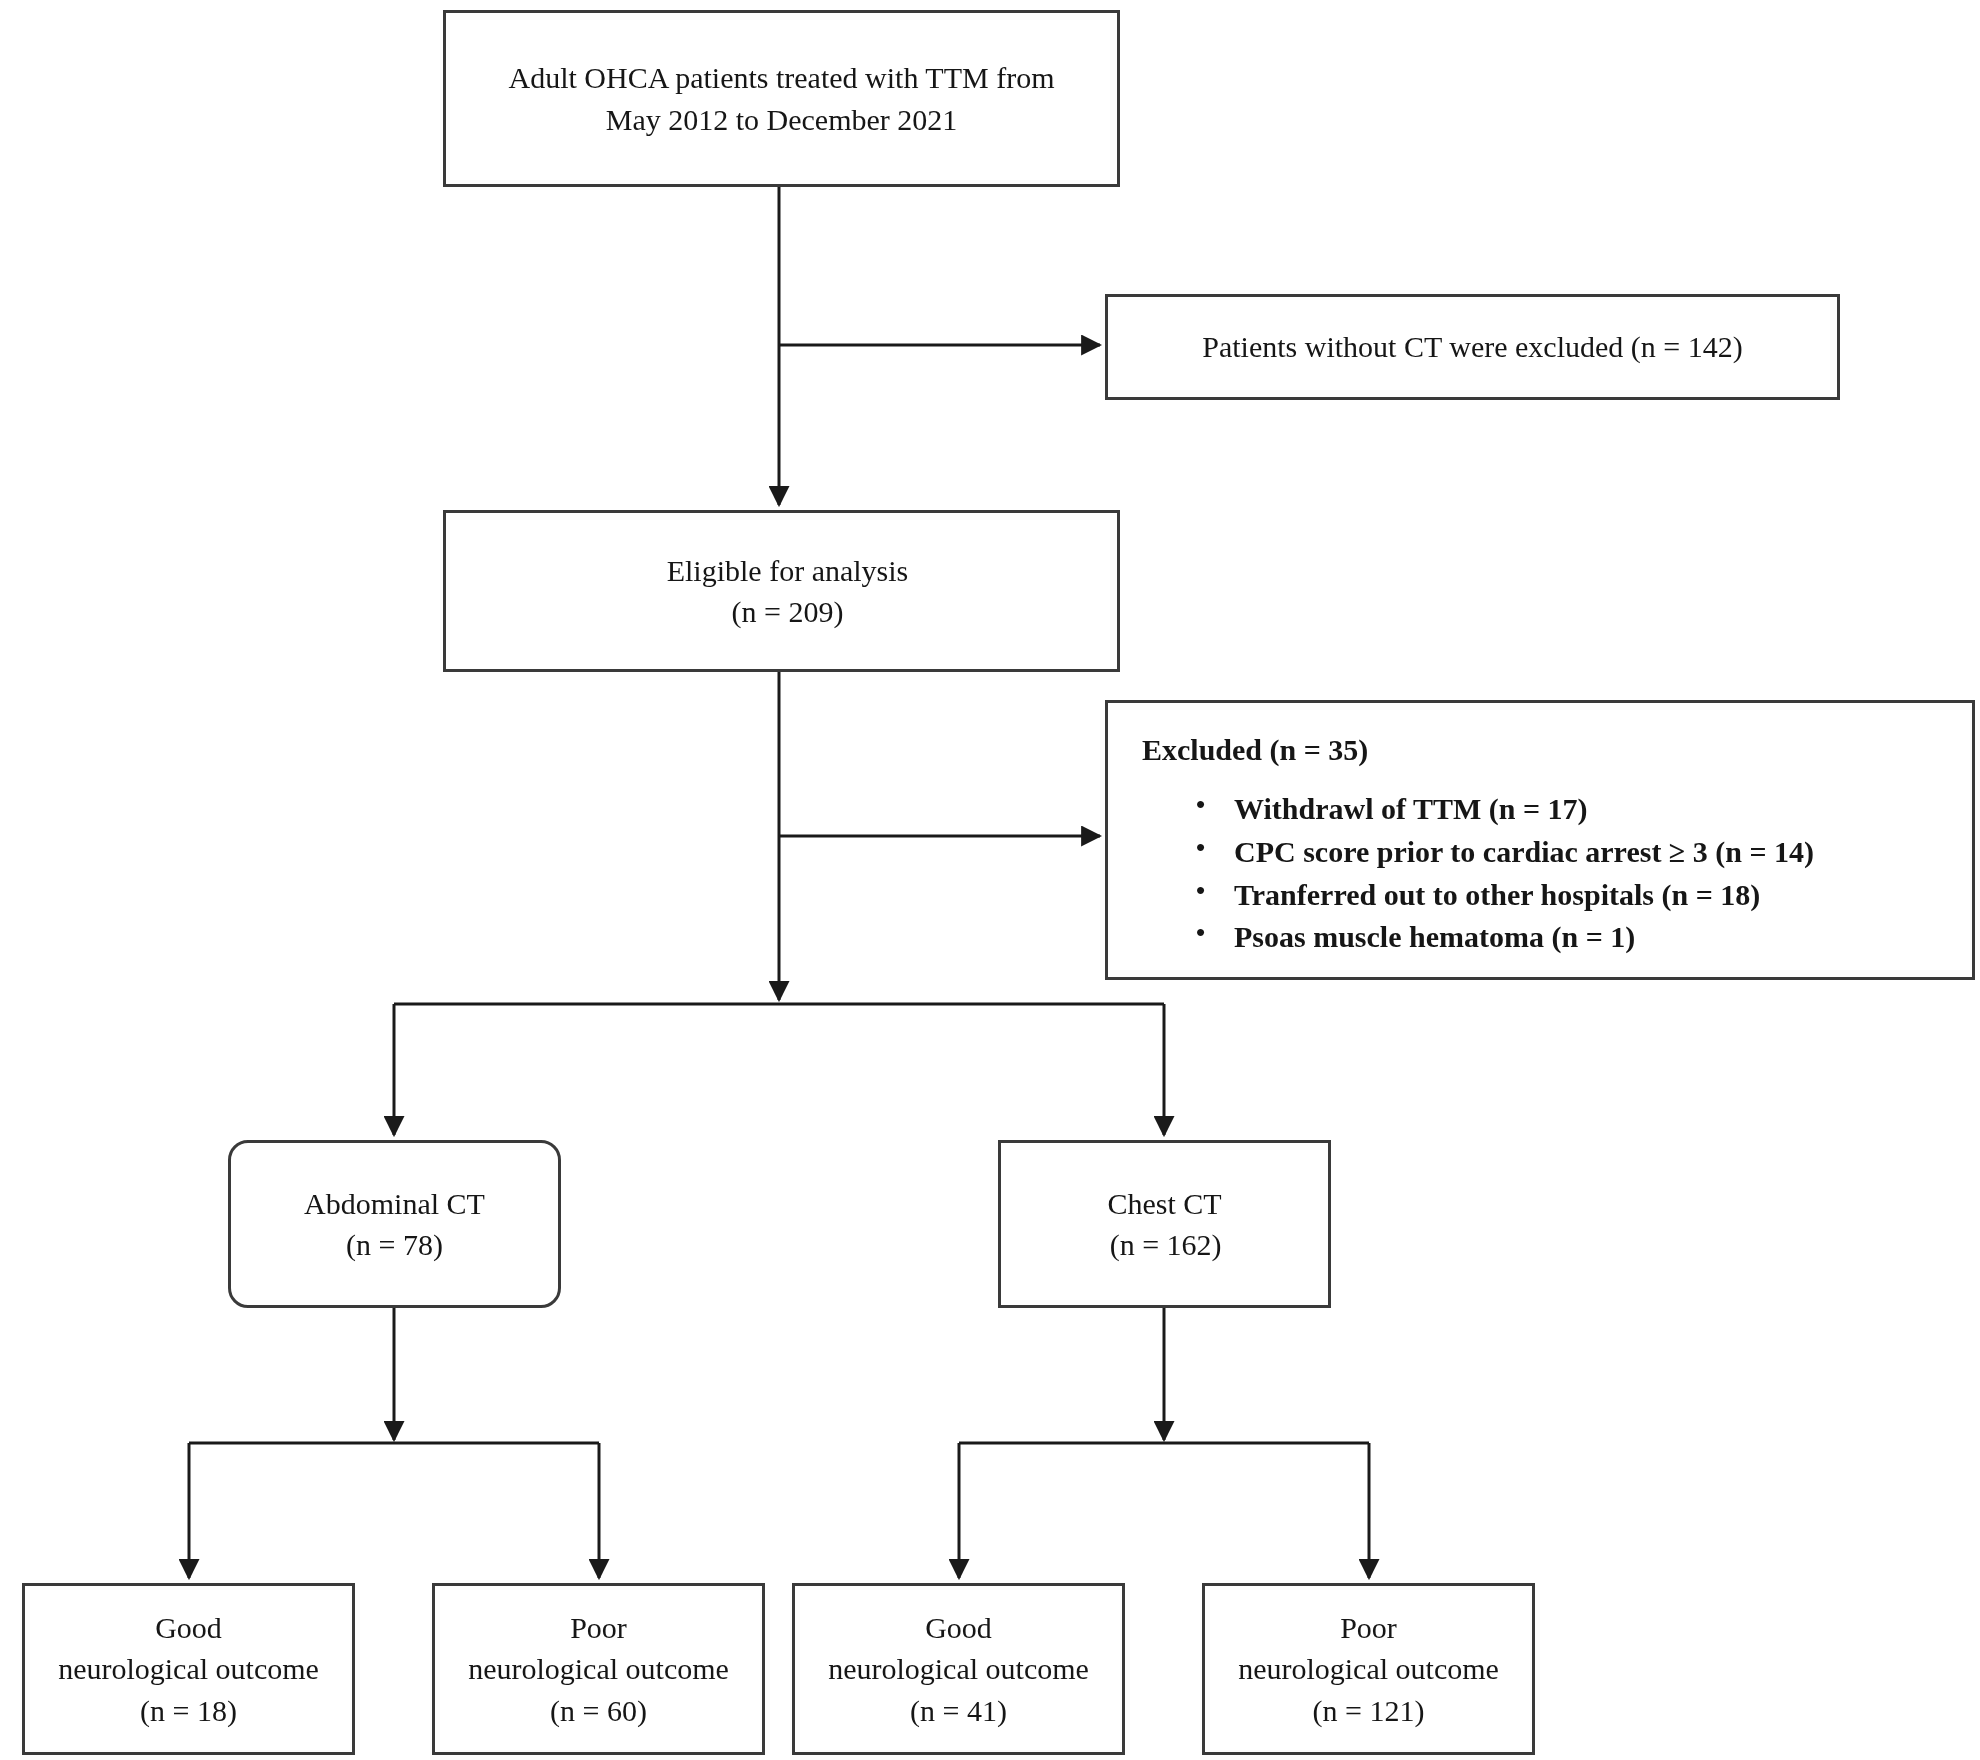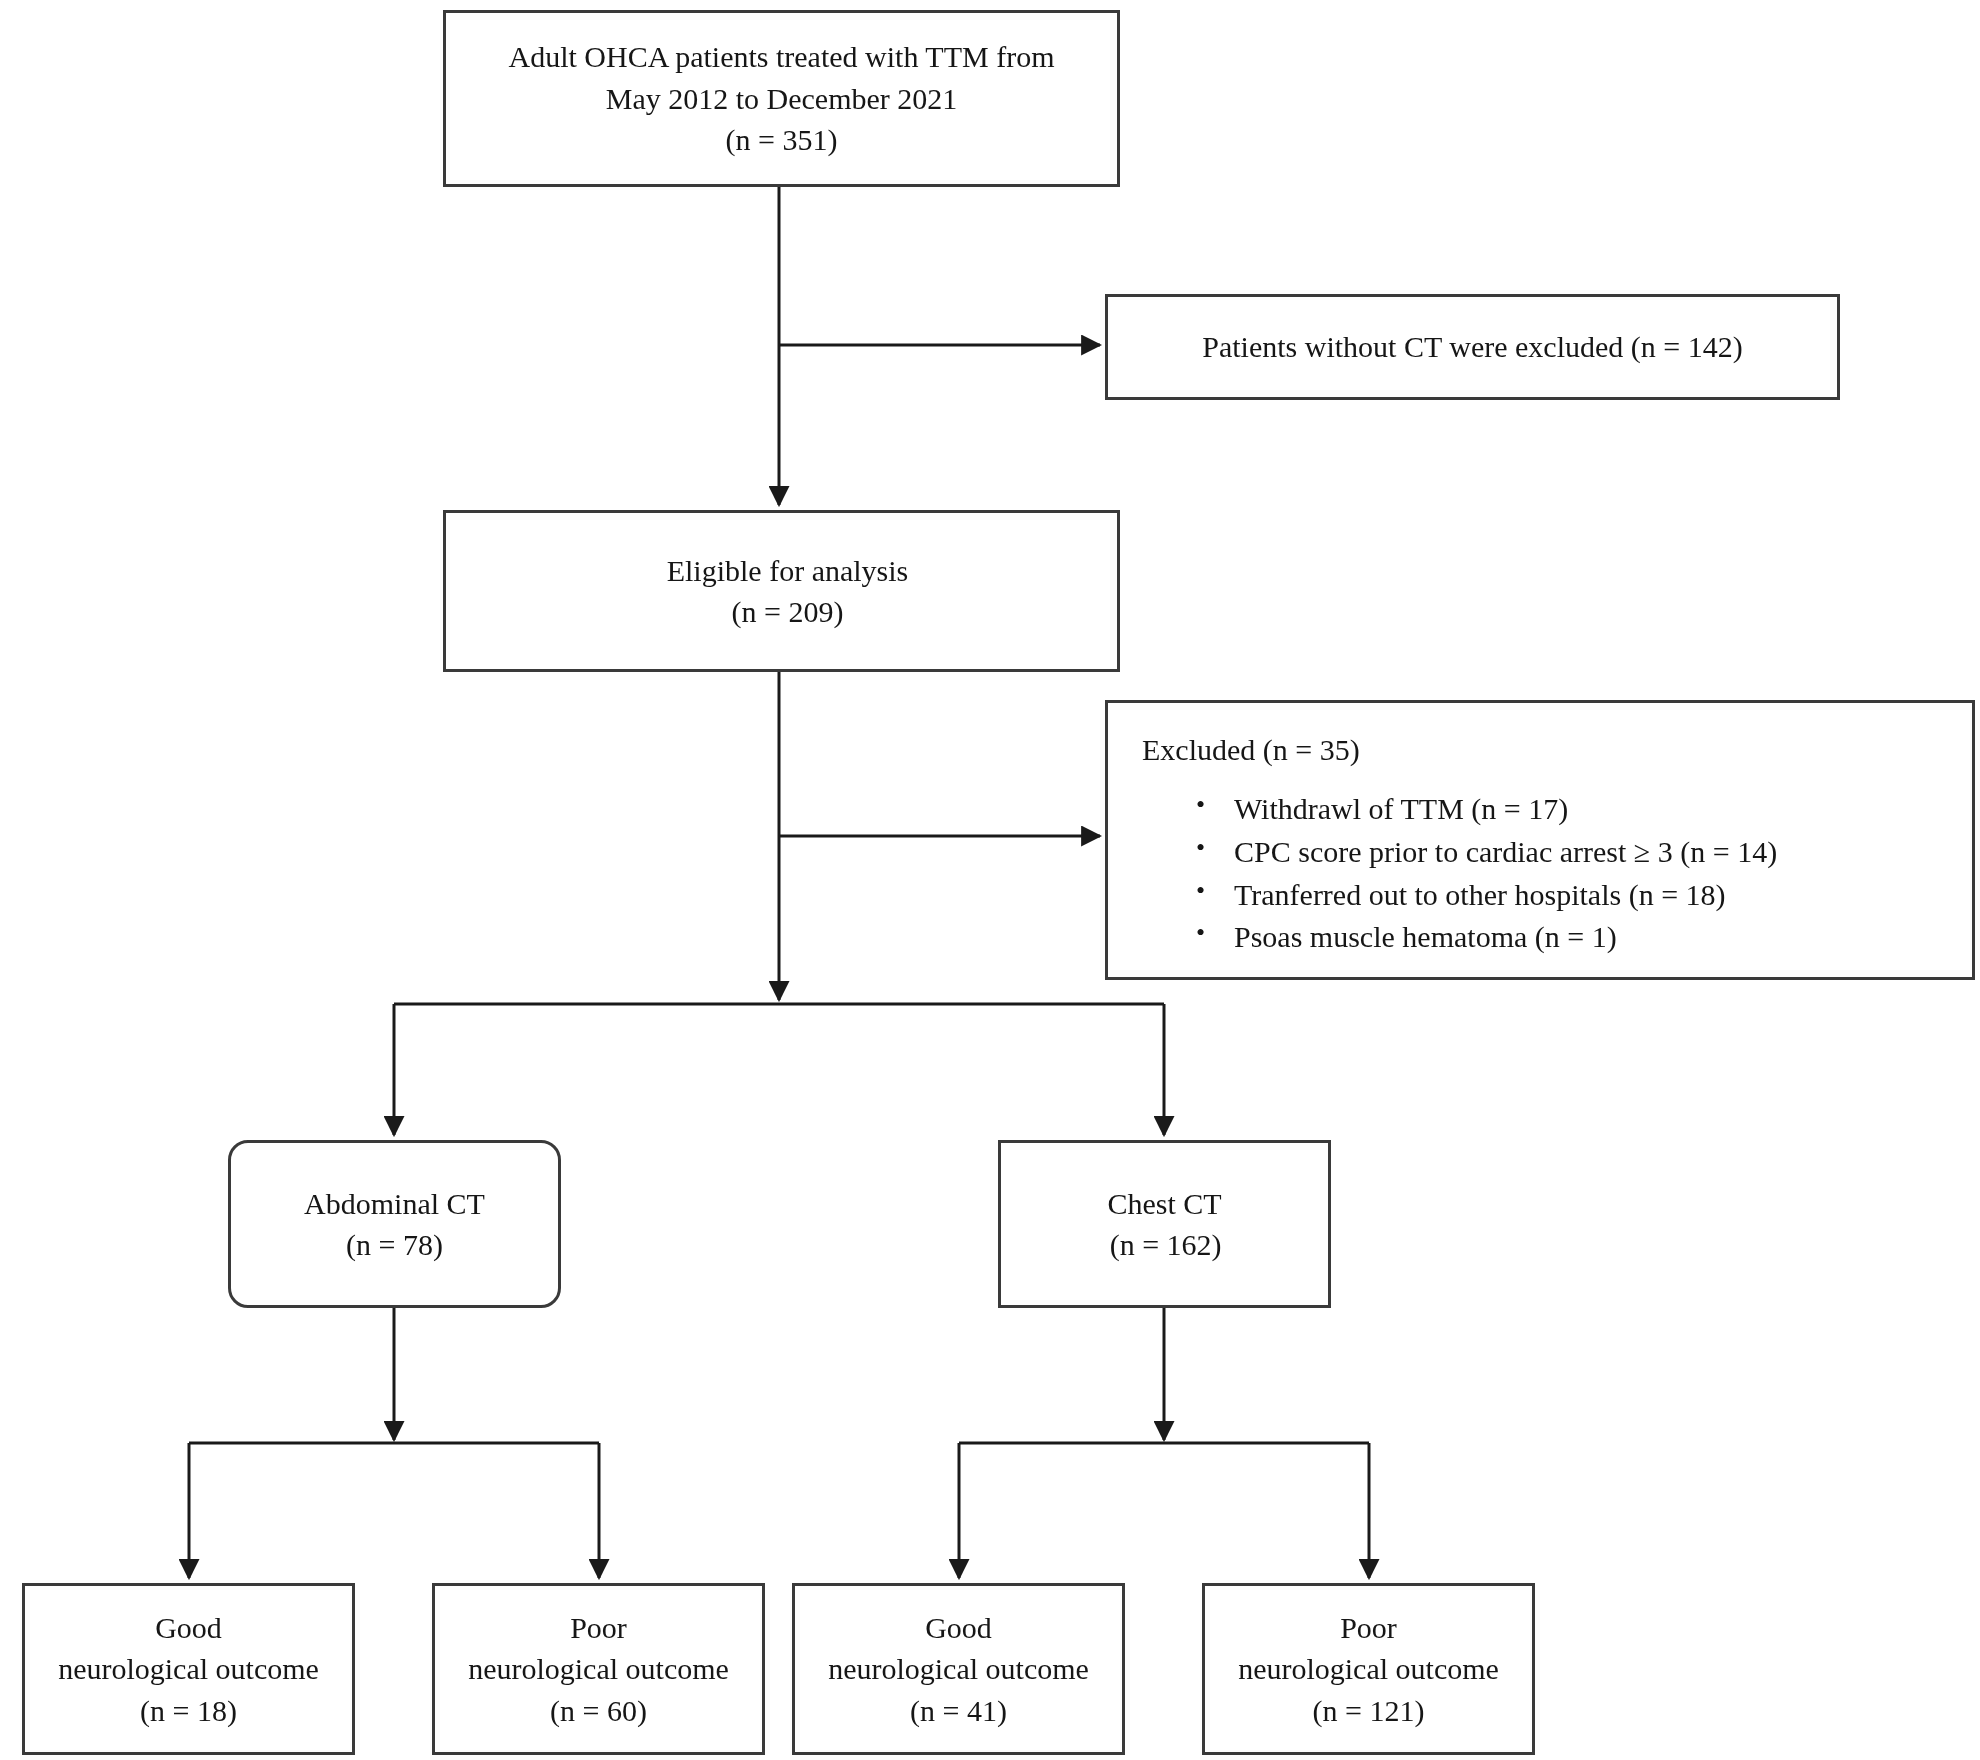--- a/index.html
+++ b/index.html
@@ -19,20 +19,21 @@
     line-height:1.38;
     font-size:30px;
     color:#161616;
   }
   .node .inner{padding:0 10px;}
 
   .node.left-align{
     align-items:flex-start;
     justify-content:flex-start;
     text-align:left;
+    font-weight:bold;
   }
   .node.left-align .inner{padding:26px 18px 18px 34px;}
 
   .excl-title{font-size:30px;margin:0 0 18px 0;}
   ul.excl-list{
     margin:0;
     padding:0 0 0 92px;
     list-style:none;
   }
   ul.excl-list li{
@@ -84,21 +85,20 @@
     <line x1="1164" y1="1308" x2="1164" y2="1440" stroke="#1a1a1a" stroke-width="3" marker-end="url(#arrow)"></line>
     <line x1="959" y1="1443" x2="1369" y2="1443" stroke="#1a1a1a" stroke-width="3"></line>
     <line x1="959" y1="1443" x2="959" y2="1578" stroke="#1a1a1a" stroke-width="3" marker-end="url(#arrow)"></line>
     <line x1="1369" y1="1443" x2="1369" y2="1578" stroke="#1a1a1a" stroke-width="3" marker-end="url(#arrow)"></line>
   </svg>
 
   <div class="node" style="left:443px;top:10px;width:677px;height:177px;">
     <div class="inner">
       <div>Adult OHCA patients treated with TTM from</div>
       <div>May 2012 to December 2021</div>
-      <div>(n = 351)</div>
     </div>
   </div>
 
   <div class="node" style="left:1105px;top:294px;width:735px;height:106px;">
     <div class="inner">
       <div>Patients without CT were excluded (n = 142)</div>
     </div>
   </div>
 
   <div class="node" style="left:443px;top:510px;width:677px;height:162px;padding-left:12px;">

